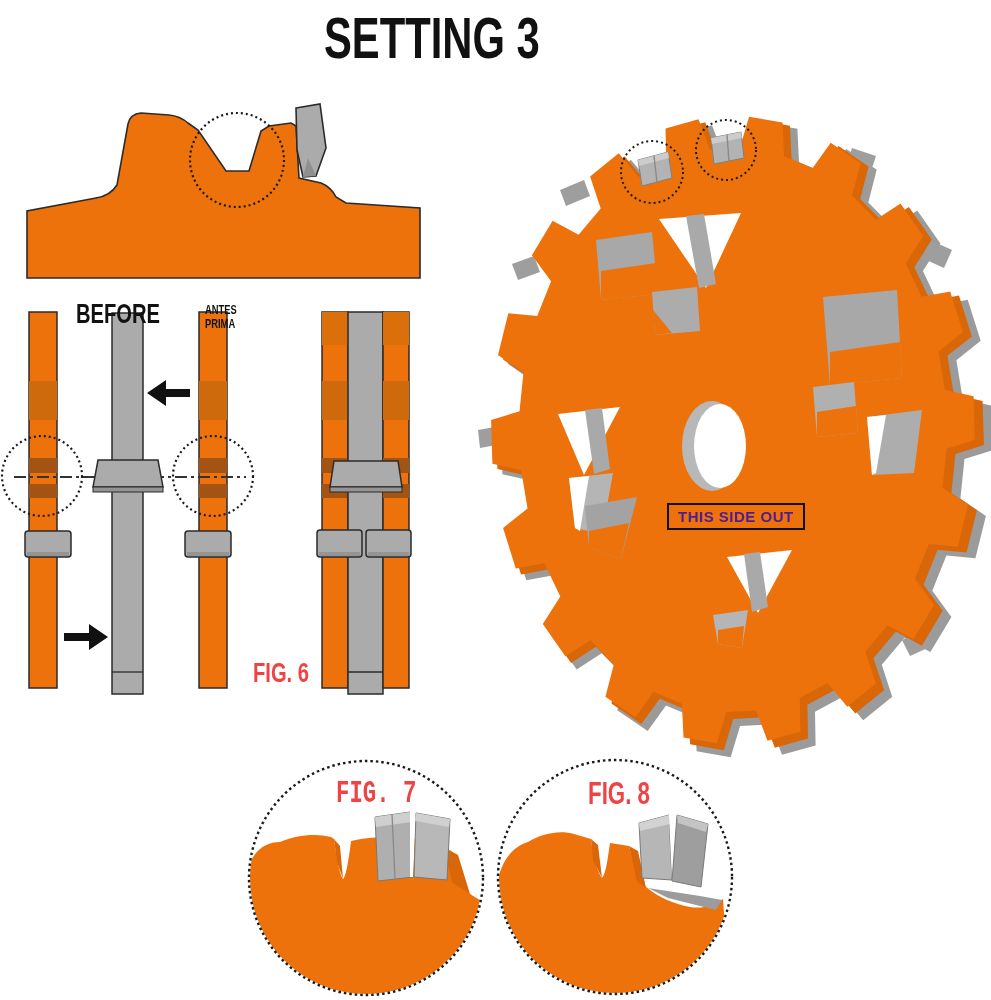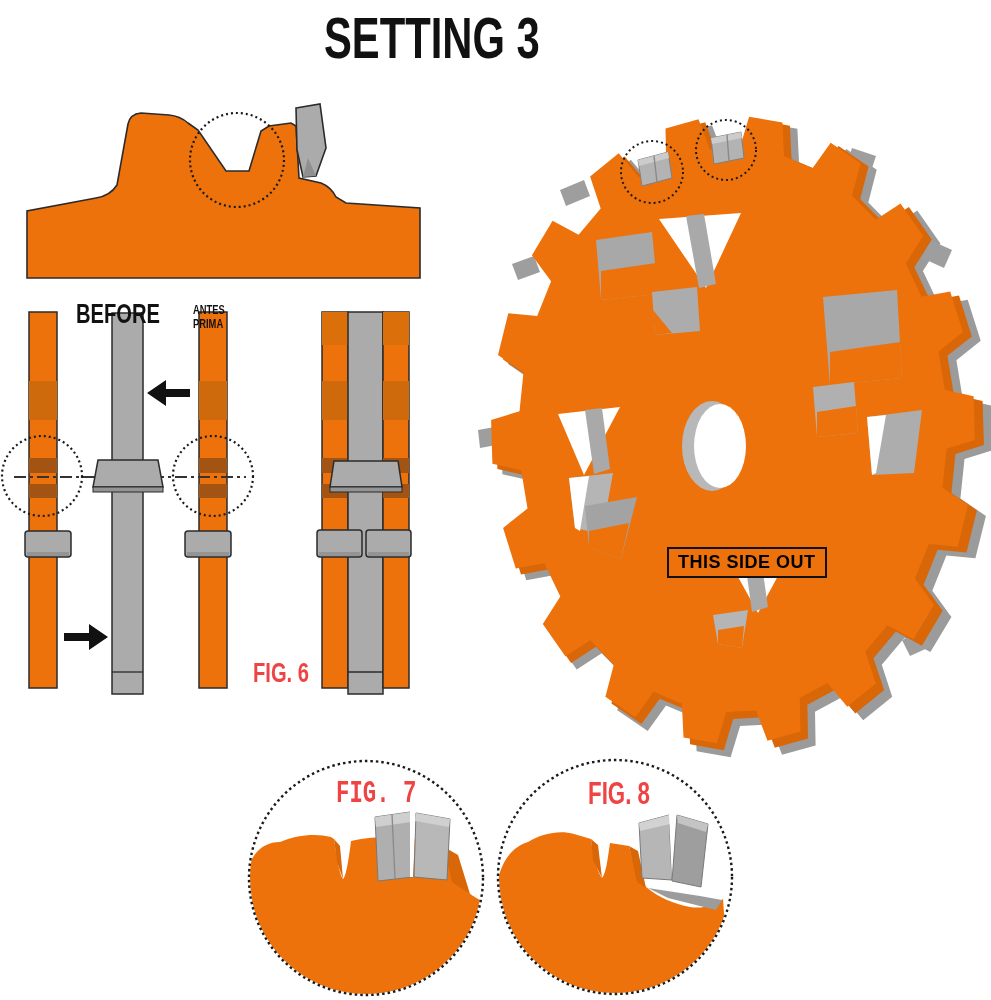--- a/index.html
+++ b/index.html
@@ -3,29 +3,29 @@
 <meta charset="utf-8">
 <style>
   html,body{margin:0;padding:0;background:#fff;}
   .stage{position:relative;width:991px;height:1000px;background:#fff;overflow:hidden;
          font-family:"Liberation Sans",sans-serif;color:#111;}
   .stage svg{position:absolute;left:0;top:0;}
   .lbl{position:absolute;font-weight:bold;color:#ef4444;white-space:nowrap;}
   .cond{display:inline-block;transform:scaleX(.72);transform-origin:left center;letter-spacing:0;}
   .title-wrap{position:absolute;left:0;top:4px;width:863px;text-align:center;}
   .title-wrap .cond{transform-origin:center;font-size:58px;font-weight:bold;}
-  .pair{position:absolute;display:flex;align-items:flex-start;gap:0;}
+  .pair{position:absolute;display:flex;align-items:flex-start;gap:12px;}
   .pair .big{font-size:28px;font-weight:bold;line-height:1;}
   .pair .subs{display:flex;flex-direction:column;margin-top:3px;}
   .pair .subs span{font-size:13px;font-weight:bold;line-height:1.05;}
   .figcap{font-size:28px;}
   .figcap.lg{font-size:31px;}
   .side-out{position:absolute;left:667px;top:503px;border:2.5px solid #111;
-            background:#ED720B;padding:3px 9px;font-size:18px;font-weight:bold;
-            letter-spacing:.5px;color:#000000;margin-top:44px;}
+            background:#ED720B;padding:3px 9px;font-size:15px;font-weight:bold;
+            letter-spacing:.5px;color:#4c1d95;}
 </style>
 </head>
 <body>
 
 <div class="stage">
 
   <svg width="991" height="1000" viewBox="0 0 991 1000">
     <defs>
       <clipPath id="c7">
           <circle cx="366" cy="878" r="116"></circle>

